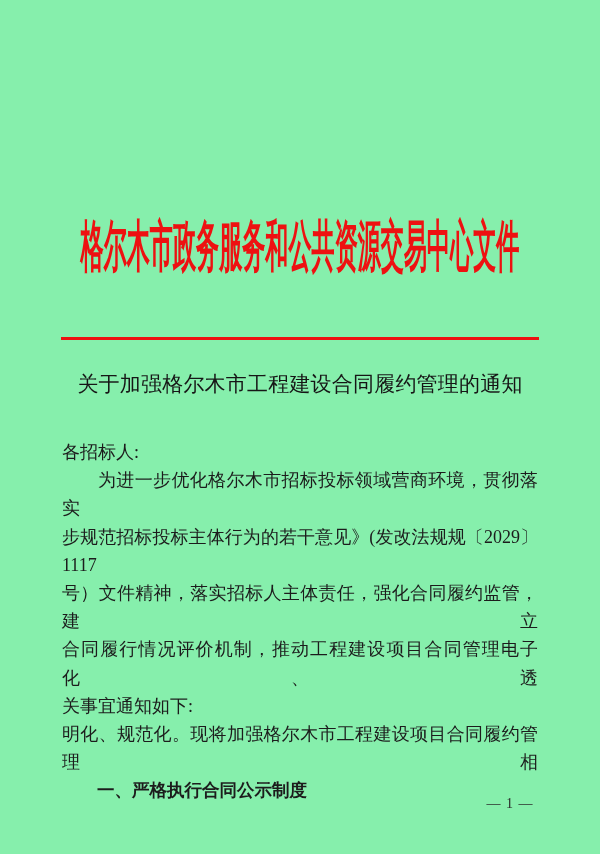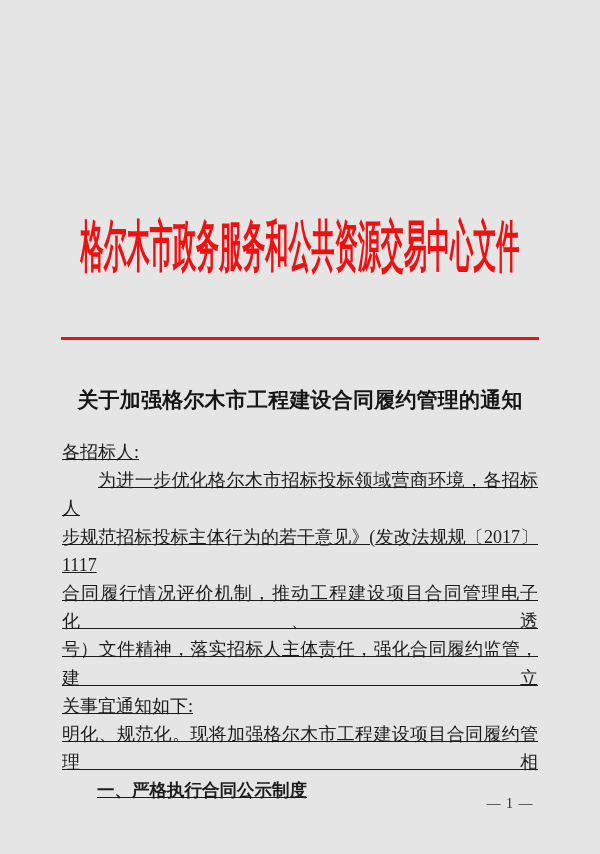--- a/index.html
+++ b/index.html
@@ -4,21 +4,21 @@
 <style>
   html, body {
     margin: 0;
     padding: 0;
     background: #ffffff;
   }
   .page {
     position: relative;
     width: 600px;
     height: 854px;
-    background: #e5e5e5;
+    background: #86efac;
     overflow: hidden;
     font-family: "Liberation Serif", "DejaVu Serif", serif;
   }
   
   .red-header {
     position: absolute;
     top: 213px;
     left: 0;
     right: 0;
     height: 68px;
@@ -43,42 +43,41 @@
     left: 61px;
     width: 478px;
     height: 3px;
     background: #ee1111;
   }
   .doc-title {
     position: absolute;
     top: 370px;
     left: 0;
     right: 0;
-    margin: 16px;
+    margin: 0;
     text-align: center;
     font-family: "Liberation Serif", "DejaVu Serif", serif;
-    font-weight: bold;
+    font-weight: normal;
     font-size: 21px;
     letter-spacing: 0.2px;
     color: #161616;
     white-space: nowrap;
   }
   .body-text {
     position: absolute;
     top: 438px;
     left: 62px;
     width: 476px;
     font-size: 18px;
     line-height: 28.2px;
     color: #1c1c1c;
     font-family: "Liberation Serif", "DejaVu Serif", serif;
   }
   .line {
     white-space: normal;
-    text-decoration: underline;
   }
   .line.justify {
     text-align: justify;
     text-align-last: justify;
     text-justify: inter-character;
   }
   .line.bold {
     font-weight: bold;
     font-family: "Liberation Sans", "DejaVu Sans", sans-serif;
     font-size: 17.5px;
@@ -104,24 +103,24 @@
   <div class="red-header">
     <div class="red-title">格尔木市政务服务和公共资源交易中心文件</div>
   </div>
 
   <div class="red-divider"></div>
 
   <h1 class="doc-title">关于加强格尔木市工程建设合同履约管理的通知</h1>
 
   <div class="body-text">
       <div class="line">各招标人:</div>
-      <div class="line justify" style="text-indent: 2em;">为进一步优化格尔木市招标投标领域营商环境，各招标人</div>
-      <div class="line justify">步规范招标投标主体行为的若干意见》(发改法规规〔2017〕1117</div>
+      <div class="line justify" style="text-indent: 2em;">为进一步优化格尔木市招标投标领域营商环境，贯彻落实</div>
+      <div class="line justify">步规范招标投标主体行为的若干意见》(发改法规规〔2029〕1117</div>
+      <div class="line justify">号）文件精神，落实招标人主体责任，强化合同履约监管，建立</div>
       <div class="line justify">合同履行情况评价机制，推动工程建设项目合同管理电子化、透</div>
-      <div class="line justify">号）文件精神，落实招标人主体责任，强化合同履约监管，建立</div>
       <div class="line">关事宜通知如下:</div>
       <div class="line justify">明化、规范化。现将加强格尔木市工程建设项目合同履约管理相</div>
       <div class="line bold" style="text-indent: 2em;">一、严格执行合同公示制度</div>
     </div>
 
   <div class="page-number">— 1 —</div>
 
 </div>
 
 </body></html>

